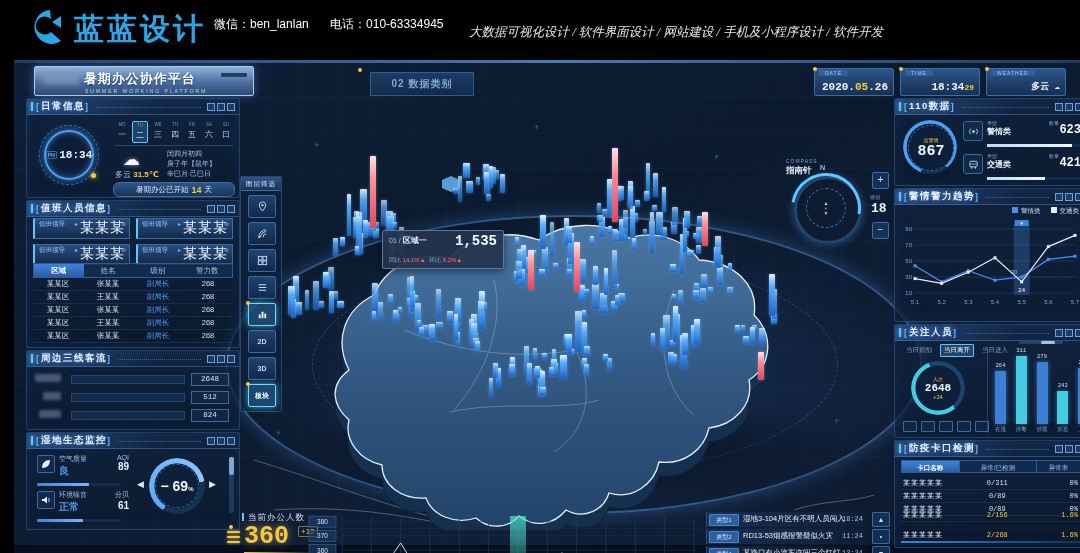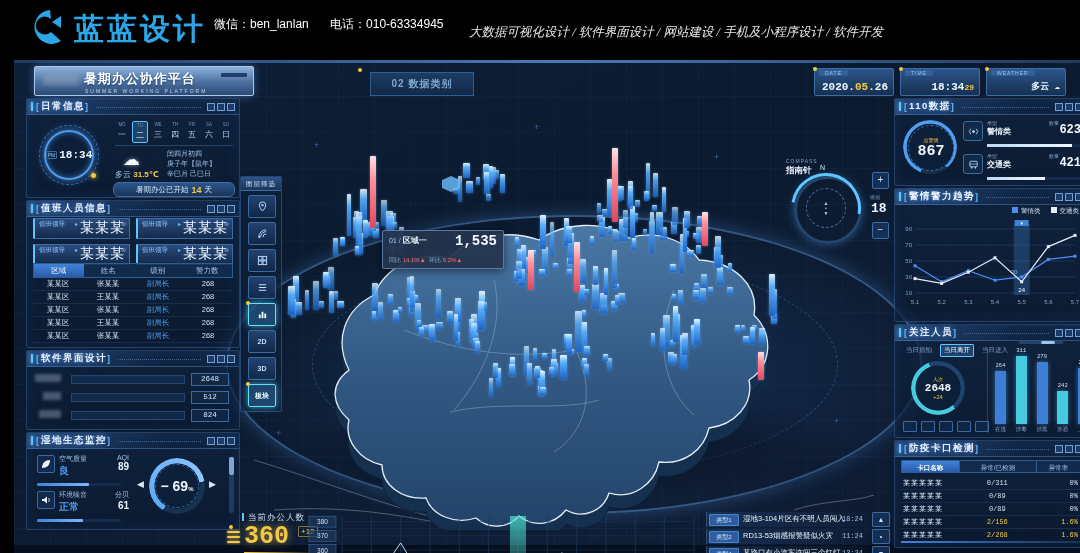--- a/index.html
+++ b/index.html
@@ -71,21 +71,21 @@
   
   .dutycards{position:absolute;left:6px;top:17px;width:200px;display:grid;grid-template-columns:97px 97px;grid-gap:5px 6px;}
   .dcard{height:19px;background:linear-gradient(180deg,rgba(70,120,190,.5),rgba(25,50,90,.6));border:1px solid #3e6ca6;border-left:2px solid #5ec5ff;border-radius:1px;position:relative;}
   .dcard .role{position:absolute;left:4px;top:1px;font-size:6.5px;color:#8fc2ff;}
   .dcard .arr{position:absolute;left:40px;top:1px;font-size:6px;color:#5ec5ff;}
   .dcard .dots{position:absolute;right:3px;top:1px;font-size:6px;color:#7fa3cc;}
   .dcard .nm{position:absolute;right:4px;bottom:1px;font-size:14px;color:#eaf4ff;letter-spacing:1px;}
   .dtable{position:absolute;left:6px;top:62px;width:200px;font-size:7.5px;}
   .dthead{display:flex;height:13px;line-height:13px;background:rgba(20,45,80,.8);border:1px solid #2e5d92;}
   .dthead span{text-align:center;color:#9fc0e8;}
-  .dthead .hl{background:linear-gradient(180deg,#3f83d9,#2a5ca8);color:#fff;font-weight:normal;}
+  .dthead .hl{background:linear-gradient(180deg,#3f83d9,#2a5ca8);color:#fff;font-weight:bold;}
   .dtr{display:flex;height:12px;line-height:12px;border-bottom:1px solid rgba(70,120,190,.18);}
   .dtr span{text-align:center;color:#cfe0f2;}
   .dtr .lv{color:#4f9df0;}
   .c1{width:50px;} .c2{width:50px;} .c3{width:50px;} .c4{width:50px;}
   
   .frow{position:absolute;left:8px;height:12px;width:196px;}
   .fpill{position:absolute;left:0;top:1px;width:26px;height:8px;background:rgba(130,150,175,.5);filter:blur(1.5px);border-radius:1px;}
   .ftrack{position:absolute;left:36px;top:2px;width:112px;height:7px;background:rgba(20,45,80,.8);border:1px solid #24456e;}
   .ffill{height:100%;box-shadow:0 0 5px rgba(110,180,255,.6);}
   .fval{position:absolute;left:156px;top:0;width:36px;height:11px;border:1px solid #3a6aa0;background:rgba(20,45,80,.6);color:#d7e6f5;font-size:7.5px;text-align:center;line-height:11px;font-family:"Liberation Mono","DejaVu Sans Mono",monospace;}
@@ -736,21 +736,21 @@
             <span class="c3 lv">副局长</span>
             <span class="c4">268</span>
           </div>
       </div>
     </div>
 
     <div class="panel" style="left:12px;top:290px;width:212px;height:78px;">
       <div class="ptitle">
           <span class="ptick"></span>
           <span class="pbr">[</span>
-          <span class="pt-text">软件界面设计</span>
+          <span class="pt-text">周边三线客流</span>
           <span class="pbr">]</span>
           <span class="pt-line"></span>
           <span class="winbtns">
             <i></i>
             <i></i>
             <i></i>
           </span>
         </div>
       <div class="frow" style="top:22px;">
         <span class="fpill"></span>
@@ -1026,21 +1026,21 @@
       <div class="ckr" style="top:49px;">
           <span class="nm">某某某某某</span>
           <span class="rt">0/89</span>
           <span class="pc">0%</span>
         </div>
       <div class="ckr" style="top:62px;">
           <span class="nm">某某某某某</span>
           <span class="rt">0/89</span>
           <span class="pc">0%</span>
         </div>
-      <div class="ckr warn" style="top:75px;justify-content:flex-end;">
+      <div class="ckr warn" style="top:68px;justify-content:flex-end;">
           <span class="nm">某某某某某</span>
           <span class="rt">2/156</span>
           <span class="pc">1.6%</span>
         </div>
       <div class="ckr warn" style="top:88px;">
           <span class="nm">某某某某某</span>
           <span class="rt">2/268</span>
           <span class="pc">1.6%</span>
         </div>
       <div class="ckfoot"></div>

